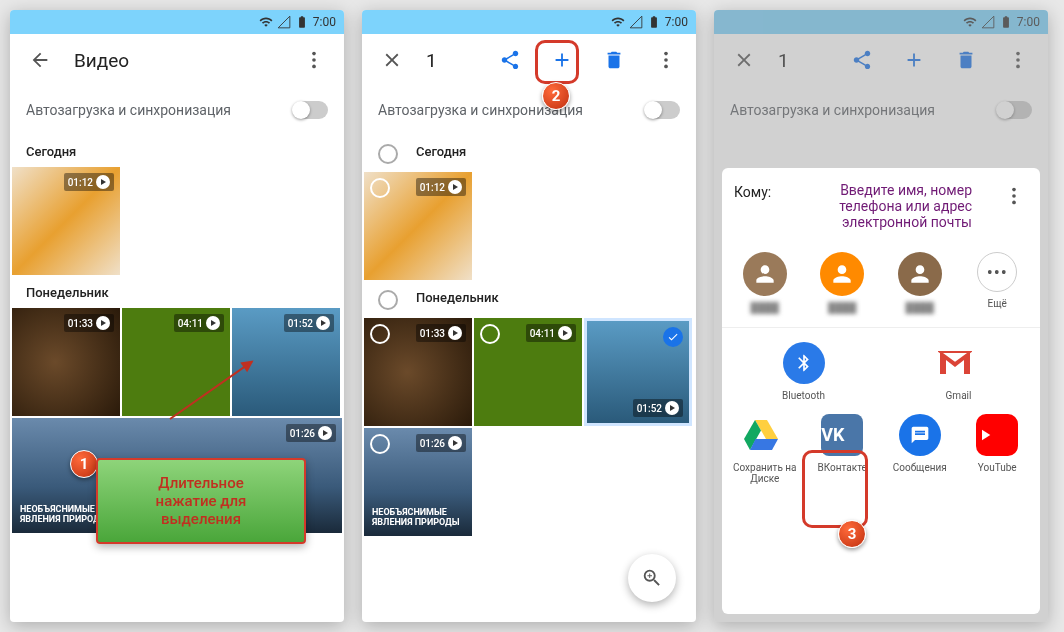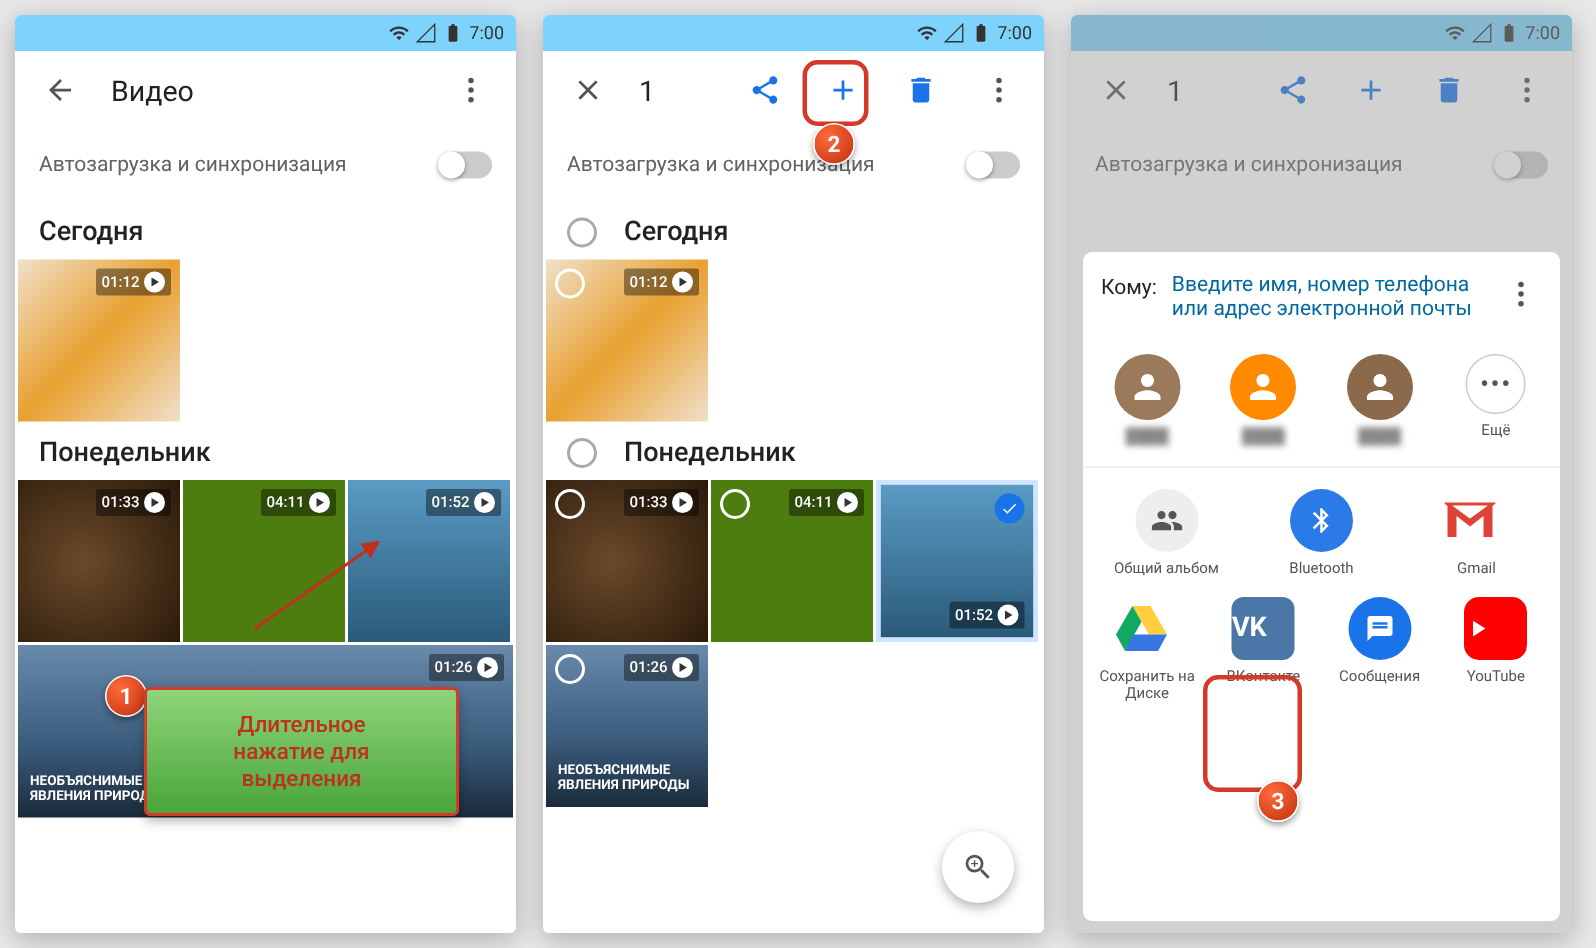--- a/index.html
+++ b/index.html
@@ -10,21 +10,21 @@
   .toolbar { height: 52px; display: flex; align-items: center; padding: 0 12px; gap: 16px; }
   .toolbar .spacer { flex: 1; }
   .toolbar-title { font-size: 19px; color: #222; }
   .icon-btn { width: 36px; height: 36px; display: flex; align-items: center; justify-content: center; background: none; border: none; cursor: pointer; color: #555; }
   .icon-btn svg { width: 22px; height: 22px; }
   .blue svg { color: #1a73e8 !important; }
   .autobackup { height: 48px; display: flex; align-items: center; padding: 0 16px; color: #5f6368; font-size: 14px; }
   .autobackup .spacer { flex: 1; }
   .toggle { width: 34px; height: 18px; background: #ccc; border-radius: 9px; position: relative; }
   .toggle::after { content: ""; position: absolute; width: 18px; height: 18px; background: #fff; border-radius: 50%; top: 0; left: -2px; box-shadow: 0 1px 3px rgba(0,0,0,0.4); }
-  .section-label { padding: 10px 16px 8px; font-size: 18px; font-weight: 500; color: #222; display: flex; align-items: center; gap: 18px; }
+  .section-label { padding: 10px 16px 8px; font-size: 13px; font-weight: 500; color: #222; display: flex; gap: 18px; }
   .section-label .circle { width: 20px; height: 20px; border: 2px solid #aaa; border-radius: 50%; }
   .thumb-row { display: flex; flex-wrap: wrap; gap: 2px; padding: 0 2px; }
   .thumb { position: relative; width: 108px; height: 108px; background: #444; }
   .thumb-wide { width: 330px; height: 115px; }
   .badge { position: absolute; top: 6px; right: 6px; display: flex; align-items: center; gap: 3px; background: rgba(0,0,0,0.4); padding: 2px 4px; border-radius: 2px; color: #fff; font-size: 10px; font-weight: 500; }
   .badge .play { width: 14px; height: 14px; background: #fff; border-radius: 50%; display: flex; align-items: center; justify-content: center; }
   .badge .play::after { content: ""; border-left: 5px solid #333; border-top: 3px solid transparent; border-bottom: 3px solid transparent; margin-left: 1px; }
   .thumb .sel-circle { position: absolute; top: 6px; left: 6px; width: 20px; height: 20px; border: 2px solid #fff; border-radius: 50%; }
   .thumb.selected { border: 3px solid #cfe5ff; }
   .thumb.selected .sel-badge { position: absolute; top: 6px; right: 6px; width: 20px; height: 20px; background: #1a73e8; border-radius: 50%; display: flex; align-items: center; justify-content: center; }
@@ -41,23 +41,23 @@
   
   .callout-box { position: absolute; background: linear-gradient(180deg, #8ed47a, #4aa63a); border: 2px solid #d43a2a; border-radius: 4px; padding: 14px 16px; color: #c03020; font-size: 15px; font-weight: 500; text-align: center; box-shadow: 0 3px 8px rgba(0,0,0,0.3); }
   .num-badge { position: absolute; width: 28px; height: 28px; background: radial-gradient(circle at 35% 30%, #ff6a3a, #c03010); border-radius: 50%; color: #fff; font-size: 15px; font-weight: 700; display: flex; align-items: center; justify-content: center; box-shadow: 0 2px 4px rgba(0,0,0,0.4); border: 1px solid #fff; }
   .red-ring { position: absolute; border: 3px solid #d43a2a; border-radius: 10px; }
   .arrow { position: absolute; width: 70px; height: 2px; background: #c03020; transform-origin: left center; }
   .arrow::after { content: ""; position: absolute; right: -2px; top: -5px; border-left: 12px solid #c03020; border-top: 6px solid transparent; border-bottom: 6px solid transparent; }
 
   
   .scrim { position: absolute; inset: 0; background: rgba(0,0,0,0.18); }
   .share-sheet { position: absolute; left: 8px; right: 8px; top: 158px; bottom: 8px; background: #fff; border-radius: 6px; overflow: hidden; }
-  .share-to { display: flex; align-items: flex-start; padding: 14px 12px; gap: 10px; }
+  .share-to { display: flex; align-items: flex-start; padding: 14px 12px; gap: 28px; }
   .share-to .lbl { font-size: 14px; color: #222; padding-top: 2px; }
-  .share-to .hint { font-size: 14px; color: #0369a1; flex: 1; }
+  .share-to .hint { font-size: 14px; color: #701a75; flex: 1; text-align: right; }
   .contact-row, .app-row { display: flex; justify-content: space-around; padding: 8px 4px 4px; }
   .contact, .app { width: 78px; display: flex; flex-direction: column; align-items: center; gap: 6px; }
   .avatar { width: 44px; height: 44px; border-radius: 50%; background: #bbb; display: flex; align-items: center; justify-content: center; }
   .avatar svg { width: 26px; height: 26px; color: #fff; }
   .contact-name { font-size: 10px; color: #888; filter: blur(2px); }
   .more-circ { width: 40px; height: 40px; border: 1px solid #ccc; border-radius: 50%; display: flex; align-items: center; justify-content: center; font-size: 18px; color: #555; letter-spacing: 1px; }
   .app-circ { width: 42px; height: 42px; border-radius: 50%; display: flex; align-items: center; justify-content: center; }
   .app-label { font-size: 10px; color: #555; text-align: center; line-height: 1.15; }
   .divider { height: 1px; background: #eee; margin: 10px 0 6px; }
   .app-sq { width: 42px; height: 42px; border-radius: 8px; display: flex; align-items: center; justify-content: flex-start; }
@@ -350,28 +350,20 @@
         <span class="contact-name">████</span>
       </div>
       <div class="contact">
         <div class="more-circ">•••</div>
         <span class="app-label">Ещё</span>
       </div>
     </div>
     <div class="divider"></div>
     <div class="app-row">
       <div class="app">
-        <div class="app-circ" style="background:#eee;">
-            <svg width="22" height="22" viewBox="0 0 24 24" fill="#555">
-              <path d="M16 11c1.66 0 2.99-1.34 2.99-3S17.66 5 16 5s-3 1.34-3 3 1.34 3 3 3zm-8 0c1.66 0 2.99-1.34 2.99-3S9.66 5 8 5 5 6.34 5 8s1.34 3 3 3zm0 2c-2.33 0-7 1.17-7 3.5V19h14v-2.5c0-2.33-4.67-3.5-7-3.5zm8 0c-.29 0-.62.02-.97.05 1.16.84 1.97 1.97 1.97 3.45V19h6v-2.5c0-2.33-4.67-3.5-7-3.5z"></path>
-            </svg>
-          </div>
-        <span class="app-label">Общий альбом</span>
-      </div>
-      <div class="app">
         <div class="app-circ" style="background:#2a7ae8;">
             <svg width="20" height="20" viewBox="0 0 24 24" fill="#fff">
               <path d="M17.71 7.71L12 2h-1v7.59L6.41 5 5 6.41 10.59 12 5 17.59 6.41 19 11 14.41V22h1l5.71-5.71L13.41 12l4.3-4.29zM13 5.83l1.88 1.88L13 9.59V5.83zm1.88 10.46L13 18.17v-3.76l1.88 1.88z"></path>
             </svg>
           </div>
         <span class="app-label">Bluetooth</span>
       </div>
       <div class="app">
         <div class="app-sq" style="background:#fff;">
             <svg width="34" height="26" viewBox="0 0 34 26">

